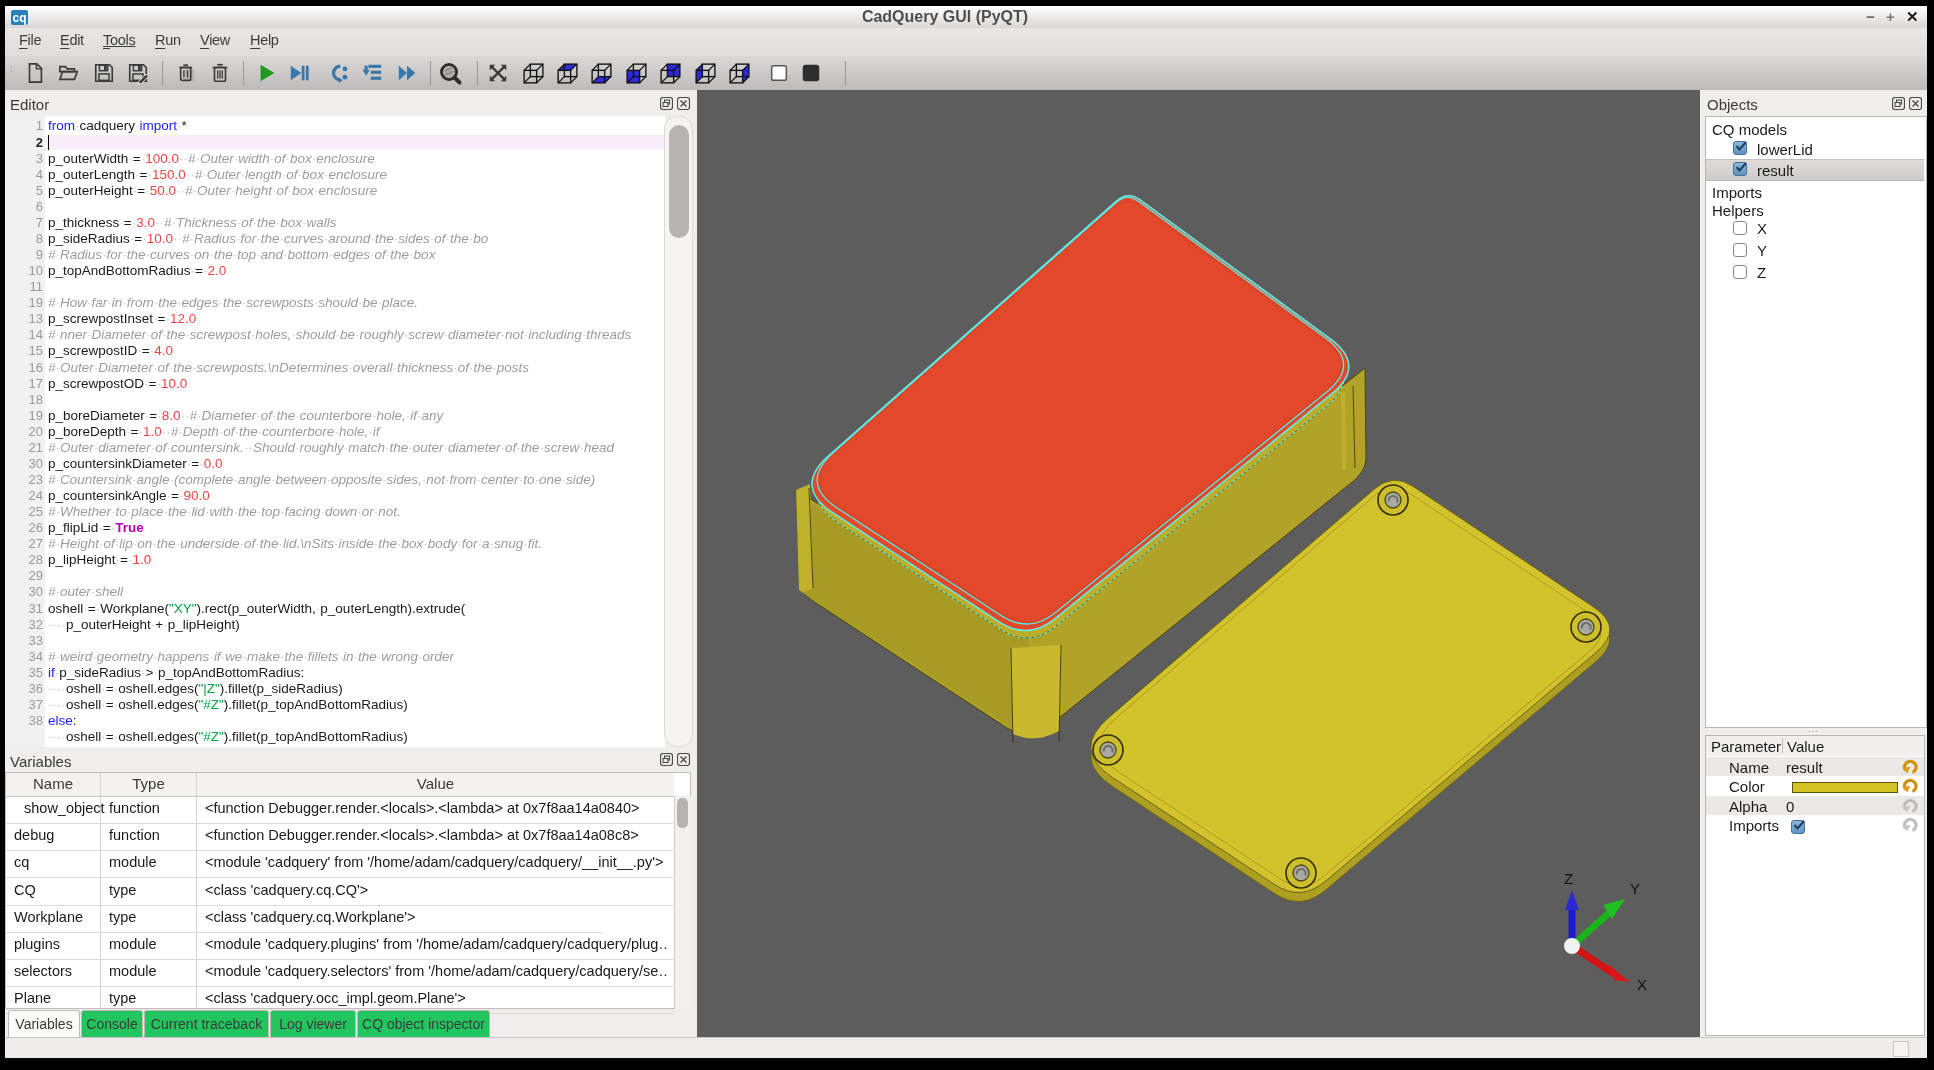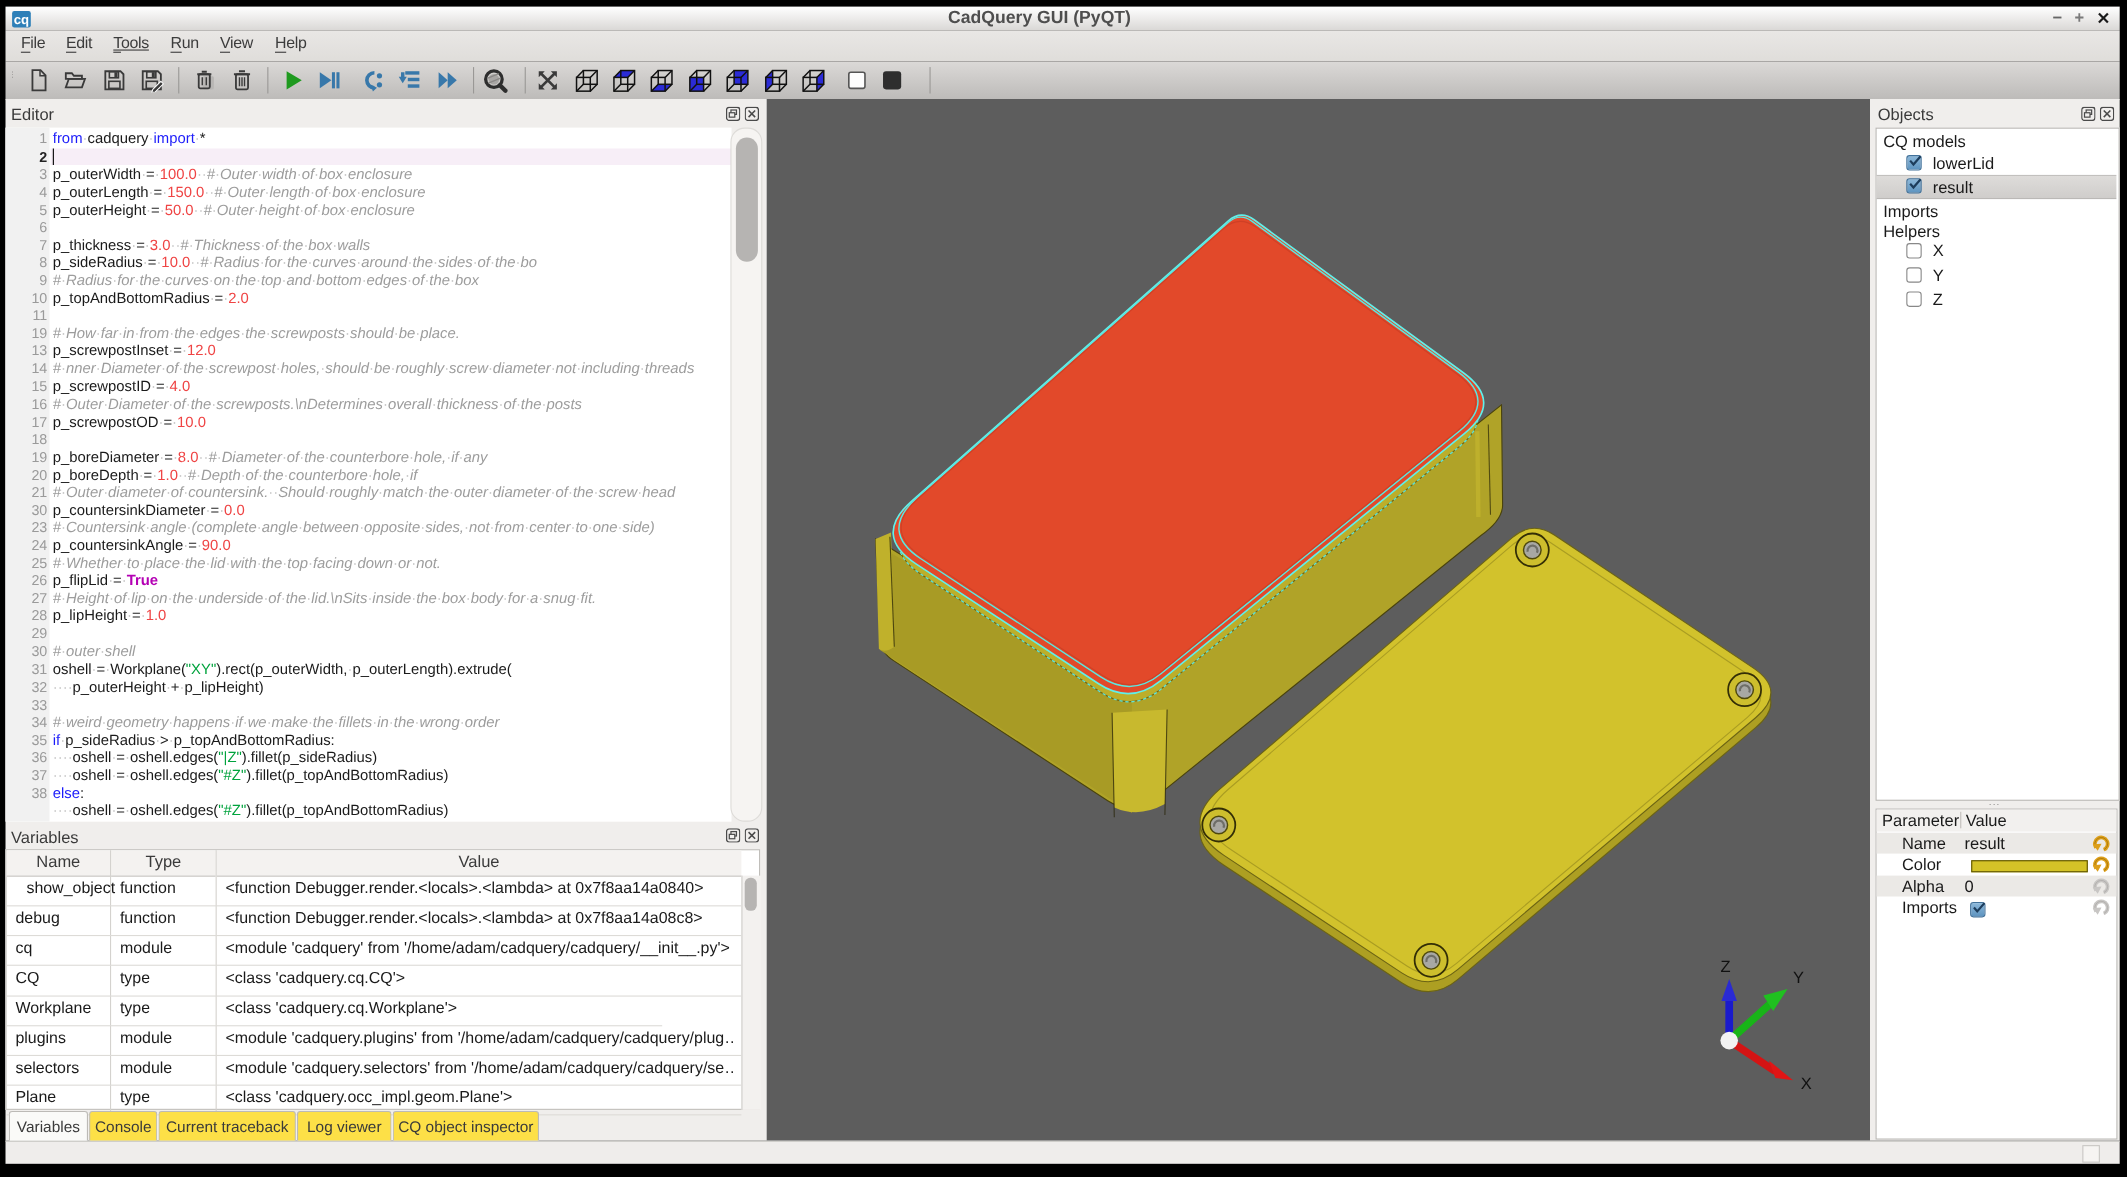--- a/index.html
+++ b/index.html
@@ -38,21 +38,21 @@
   i.ws{font-style:normal;color:#c2c2c2;}
   #edscroll{left:664px;top:116px;width:29px;height:631px;background:#f6f4f2;border:1px solid #dddbd8;border-radius:13px;box-sizing:border-box;}
   #edhandle{left:4px;top:8px;width:20px;height:113px;background:#b6b4b2;border-radius:10px;}
   
   #vartable{left:5px;top:772px;width:686px;height:237px;background:#fff;border:1px solid #c0beba;box-sizing:border-box;}
   .vhead{top:0;height:23px;background:#f4f2f0;border-bottom:1px solid #c8c6c2;font-size:15px;color:#3a3a3a;text-align:center;}
   .vrow{height:27.1px;border-bottom:1px solid #dddbd7;font-size:14.5px;color:#1a1a1a;}
   .vcell{position:absolute;top:4px;white-space:nowrap;overflow:hidden;}
   .vline{position:absolute;top:0;width:1px;background:#d4d2ce;}
   
-  .tab{top:1010px;height:27px;background:#fde047;border:1px solid #bcbab6;border-bottom:none;
+  .tab{top:1010px;height:27px;background:#22c55e;border:1px solid #bcbab6;border-bottom:none;
        font-size:14px;color:#3a3a3a;text-align:center;line-height:26px;border-radius:3px 3px 0 0;}
   .tabactive{background:#fafaf8;height:28px;}
   #statusbar{left:5px;top:1037px;width:1922px;height:20px;background:#efedeb;border-top:1px solid #c8c6c3;}
   
   .rtree{background:#fff;border:1px solid #b8b6b2;}
   .cb{position:absolute;width:14px;height:14px;border:1px solid #888;border-radius:3px;background:#fff;box-sizing:border-box;}
   .cbchecked{background:linear-gradient(#8cb8da,#5e94c0);border:1px solid #41719a;}
   .rlabel{position:absolute;font-size:15px;color:#1a1a1a;white-space:nowrap;}
 </style>
 </head>

